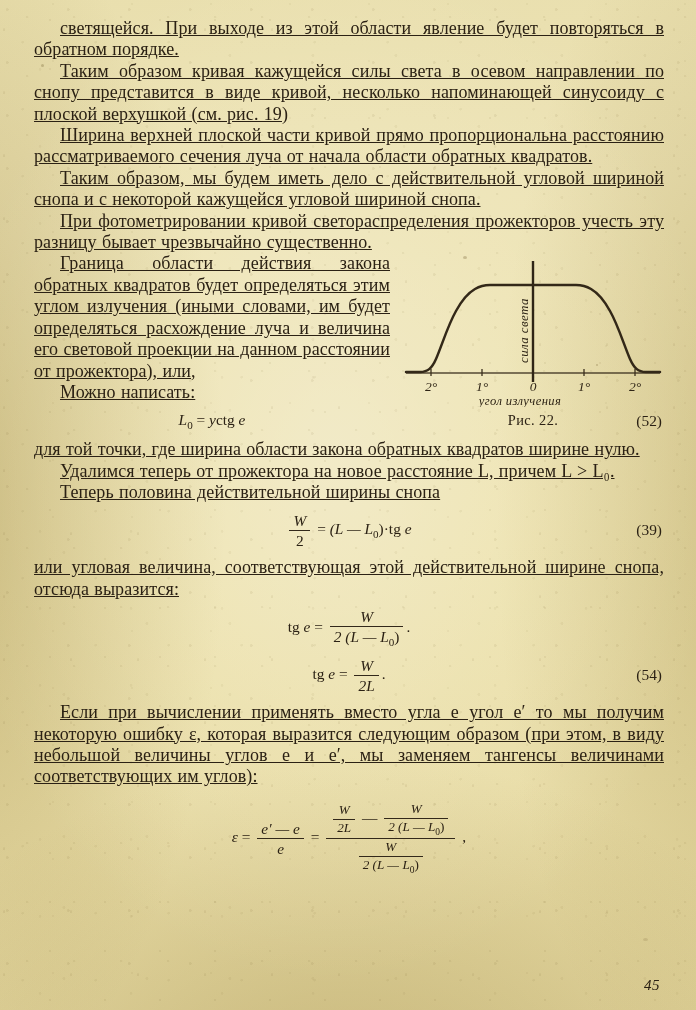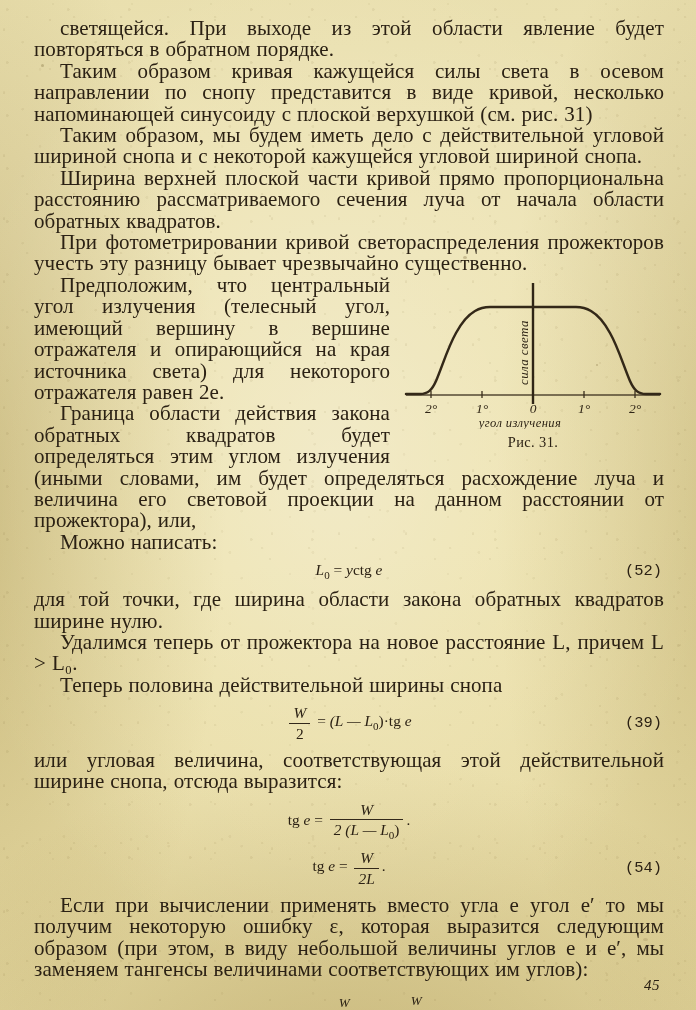--- a/index.html
+++ b/index.html
@@ -57,26 +57,27 @@
     pointer-events: none;
   }
   .content {
     position: absolute;
     left: 34px;
     top: 18px;
     width: 630px;
   }
   p {
     margin: 0;
-    font-size: 21px;
+    font-size: 18px;
     line-height: 21.4px;
     text-align: justify;
     text-indent: 26px;
     letter-spacing: .1px;
     word-spacing: .6px;
+    text-decoration: underline;
   }
   p.noind { text-indent: 0; }
   .fig-float {
     float: right;
     width: 262px;
     height: 176px;
     margin: 2px 0 2px 12px;
     shape-outside: inset(0);
   }
   .figure {
@@ -100,21 +101,20 @@
     font-size: 15.4px;
     text-align: center;
     font-family: "Liberation Serif", "DejaVu Serif", serif;
   }
   .eq .num {
     position: absolute;
     right: 2px;
     top: 50%;
     transform: translateY(-50%);
     font-size: 15.4px;
-    font-family: Liberation Mono, monospace;
   }
   .ital { font-style: italic; }
   .frac {
     display: inline-block;
     vertical-align: middle;
     text-align: center;
     line-height: 1.12;
     margin: 0 3px;
   }
   .frac > .top {
@@ -162,23 +162,23 @@
   <div class="grain"></div>
   <div class="speck" style="left:41px;top:64px;width:3px;height:3px;"></div>
   <div class="speck" style="left:463px;top:256px;width:4px;height:3px;"></div>
   <div class="speck" style="left:215px;top:354px;width:2px;height:2px;"></div>
   <div class="speck" style="left:596px;top:364px;width:2px;height:2px;"></div>
   <div class="speck" style="left:643px;top:938px;width:5px;height:3px;opacity:.55;"></div>
 
   <div class="content">
 
     <p>светящейся. При выходе из этой области явление будет повторяться в обратном порядке.</p>
-    <p>Таким образом кривая кажущейся силы света в осевом направлении по снопу представится в виде кривой, несколько напоминающей синусоиду с плоской верхушкой (см. рис. 31)</p>
+    <p>Таким образом кривая кажущейся силы света в осевом направлении по снопу представится в виде кривой, несколько напоминающей синусоиду с плоской верхушкой (см. рис. 19)</p>
+    <p>Ширина верхней плоской части кривой прямо пропорциональна расстоянию рассматриваемого сечения луча от начала области обратных квадратов.</p>
     <p>Таким образом, мы будем иметь дело с действительной угловой шириной снопа и с некоторой кажущейся угловой шириной снопа.</p>
-    <p>Ширина верхней плоской части кривой прямо пропорциональна расстоянию рассматриваемого сечения луча от начала области обратных квадратов.</p>
     <p>При фотометрировании кривой светораспределения прожекторов учесть эту разницу бывает чрезвычайно существенно.</p>
 
     <div class="fig-float">
       <div class="figure">
         <svg width="262" height="152" viewBox="0 0 262 152">
 
           <line x1="4" y1="118" x2="258" y2="118" stroke="#3a2e1c" stroke-width="1.5" opacity=".85" class="blurline"></line>
 
           <line x1="131" y1="6" x2="131" y2="127" stroke="#2f2516" stroke-width="2.4"></line>
 
@@ -201,25 +201,24 @@
           <text class="tick-lbl" x="29" y="136" text-anchor="middle" fill="#2f2516">2°</text>
           <text class="tick-lbl" x="80" y="136" text-anchor="middle" fill="#2f2516">1°</text>
           <text class="tick-lbl" x="131" y="136" text-anchor="middle" fill="#2f2516">0</text>
           <text class="tick-lbl" x="182" y="136" text-anchor="middle" fill="#2f2516">1°</text>
           <text class="tick-lbl" x="233" y="136" text-anchor="middle" fill="#2f2516">2°</text>
 
           <text class="axis-label-y" x="0" y="0" fill="#2f2516" transform="translate(126,108) rotate(-90)" text-anchor="start">сила света</text>
 
           <text class="axis-label-x" x="118" y="150" text-anchor="middle" fill="#2f2516">угол излучения</text>
         </svg>
-        <div class="fig-caption">Рис. 31.</div>
+        <div class="fig-caption">Рис. 22.</div>
       </div>
     </div>
 
-    <p>Предположим, что центральный угол излучения (телесный угол, имеющий вершину в вершине отражателя и опирающийся на края источника света) для некоторого отражателя равен 2e.</p>
     <p>Граница области действия закона обратных квадратов будет определяться этим углом излучения (иными словами, им будет определяться расхождение луча и величина его световой проекции на данном расстоянии от прожектора), или,</p>
     <p>Можно написать:</p>
 
     <div class="eq">
       <span class="ital">L</span><sub>0</sub>
       <span>=</span>
       <span class="ital">y</span><span>ctg</span>&nbsp;<span class="ital">e</span>
       <span class="num">(52)</span>
     </div>
 

